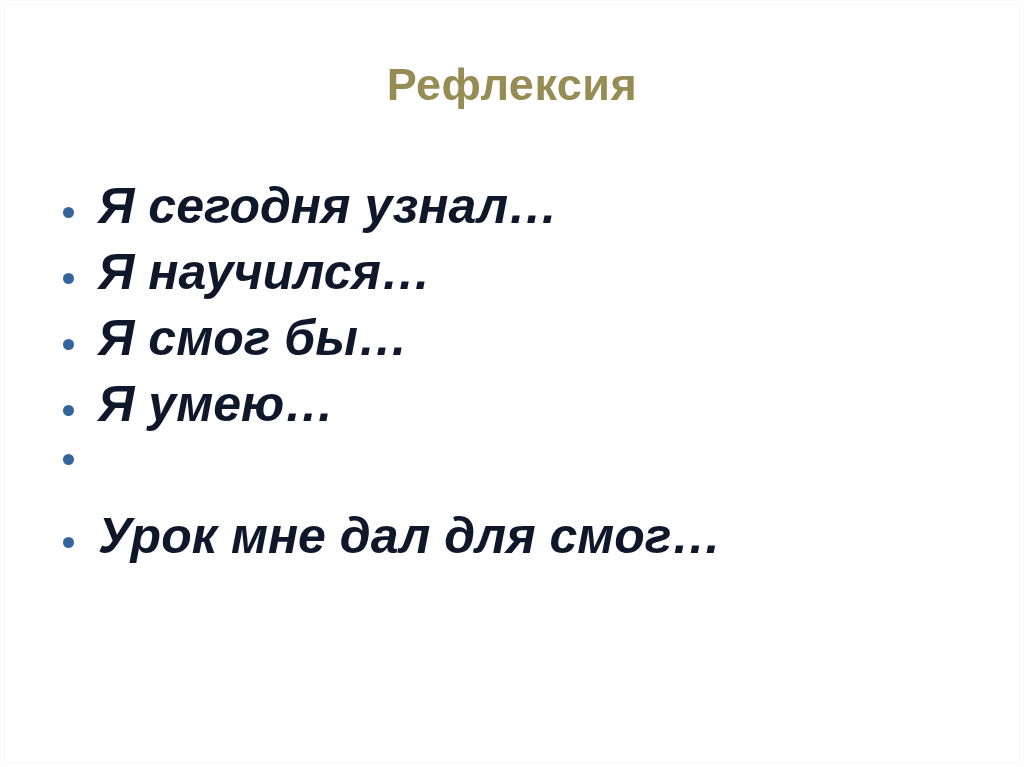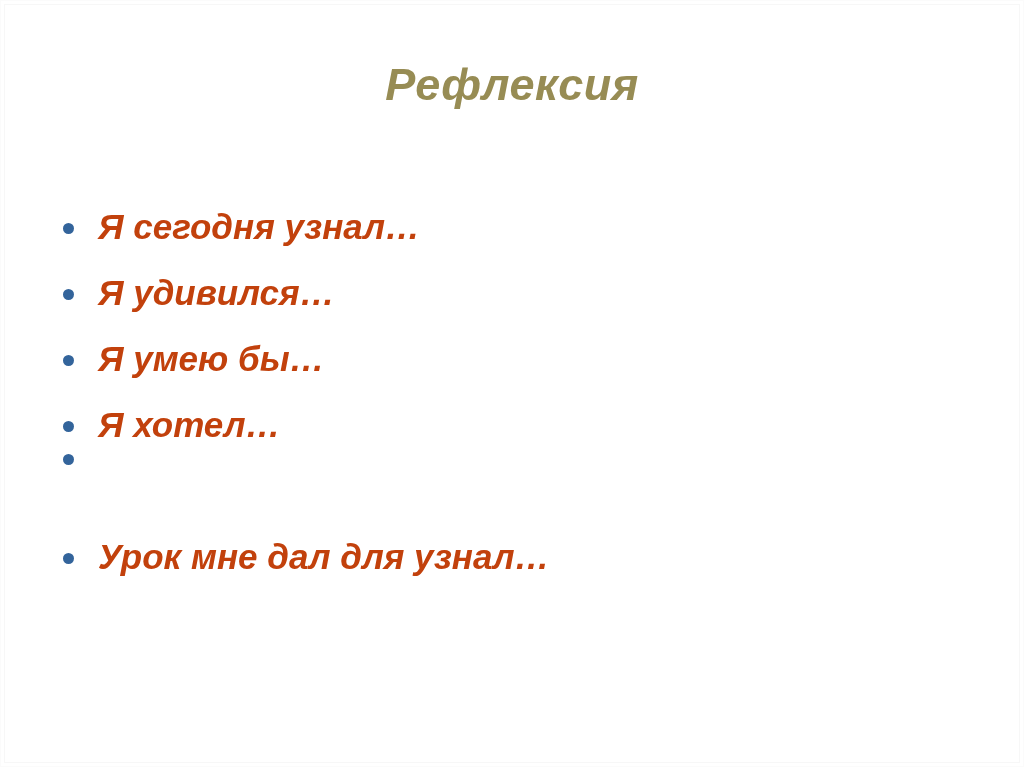--- a/index.html
+++ b/index.html
@@ -33,21 +33,20 @@
 
   .slide-title {
     position: absolute;
     left: 0;
     right: 0;
     top: 58px;
     text-align: center;
     font-family: "Liberation Sans", "DejaVu Sans", sans-serif;
     font-size: 45px;
     font-weight: bold;
-    font-style: italic;
     color: #978C54;
     letter-spacing: 0.5px;
     line-height: 1.15;
     white-space: nowrap;
   }
 
   .bullet-list {
     position: absolute;
     left: 58px;
     top: 180px;
@@ -82,65 +81,64 @@
     height: 11px;
     border-radius: 50%;
     background: #33649B;
     vertical-align: middle;
     margin-left: 4px;
   }
 
   .bullet-text {
     flex: 0 1 auto;
     font-family: "Liberation Sans", "DejaVu Sans", sans-serif;
-    font-size: 35px;
+    font-size: 50px;
     font-weight: bold;
     font-style: italic;
-    color: #c2410c;
+    color: #0f172a;
     line-height: 1;
     white-space: nowrap;
-    margin-top: 28px;
   }
 </style>
 </head>
 <body>
 
 <div class="slide">
 
   <div class="slide-frame"></div>
 
   <div class="slide-title">Рефлексия</div>
 
   <ul class="bullet-list">
 
     <li class="bullet-item">
       <span class="bullet-marker"><span class="dot"></span></span>
       <span class="bullet-text">Я сегодня узнал…</span>
     </li>
 
     <li class="bullet-item">
       <span class="bullet-marker"><span class="dot"></span></span>
-      <span class="bullet-text">Я удивился…</span>
+      <span class="bullet-text">Я научился…</span>
     </li>
 
 
     <li class="bullet-item">
       <span class="bullet-marker"><span class="dot"></span></span>
-      <span class="bullet-text">Я умею бы…</span>
+      <span class="bullet-text">Я смог бы…</span>
     </li>
 
     <li class="bullet-item">
       <span class="bullet-marker"><span class="dot"></span></span>
-      <span class="bullet-text">Я хотел…</span>
+      <span class="bullet-text">Я умею…</span>
     </li>
 
     <li class="bullet-item">
       <span class="bullet-marker"><span class="dot"></span></span>
     </li>
 
     <li class="bullet-item">
       <span class="bullet-marker"><span class="dot"></span></span>
-      <span class="bullet-text">Урок мне дал для узнал…</span>
+      <span class="bullet-text">Урок мне дал для смог…</span>
     </li>
 
   </ul>
 
 </div>
 
 </body></html>

